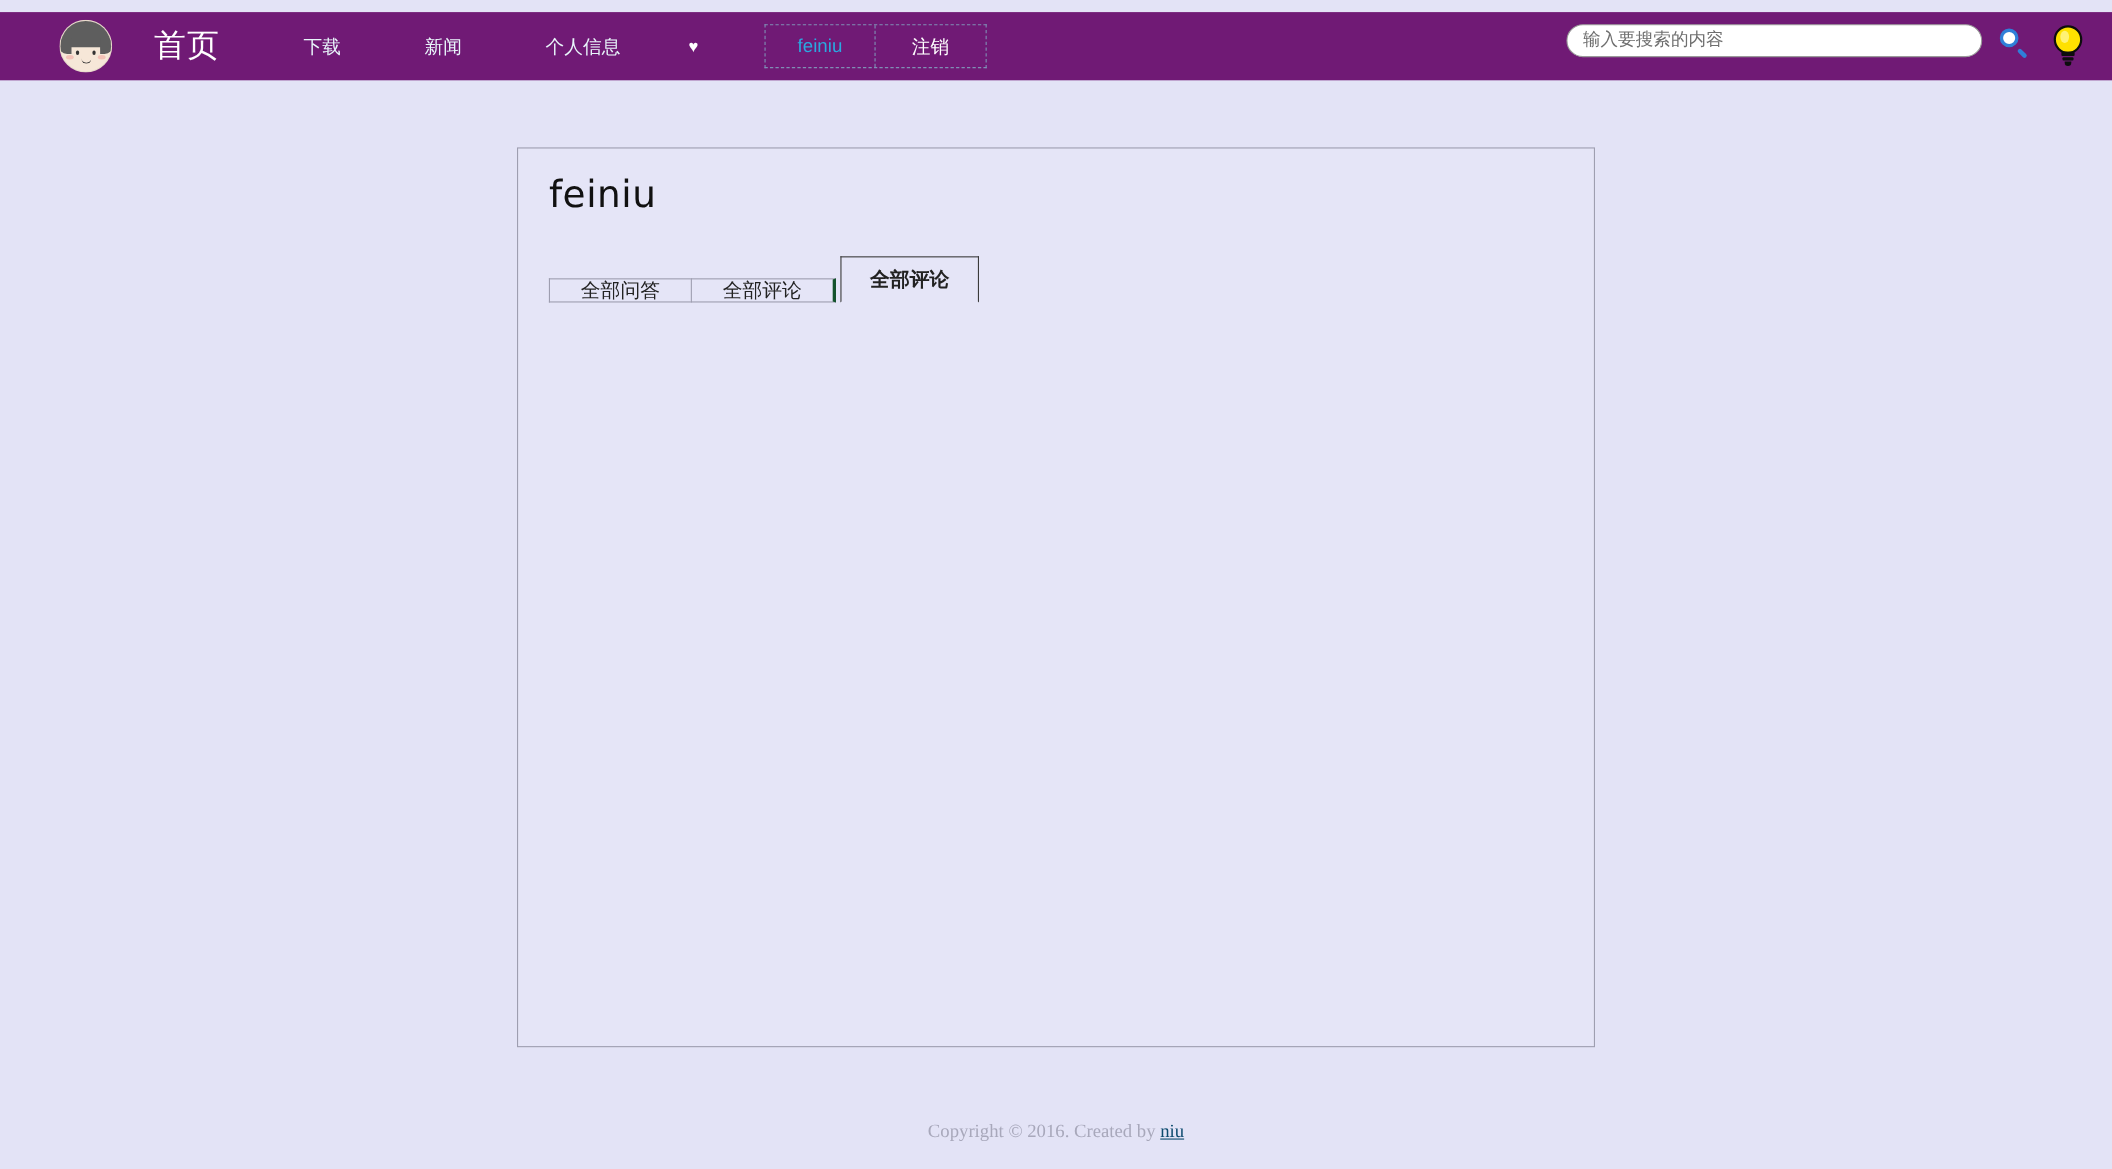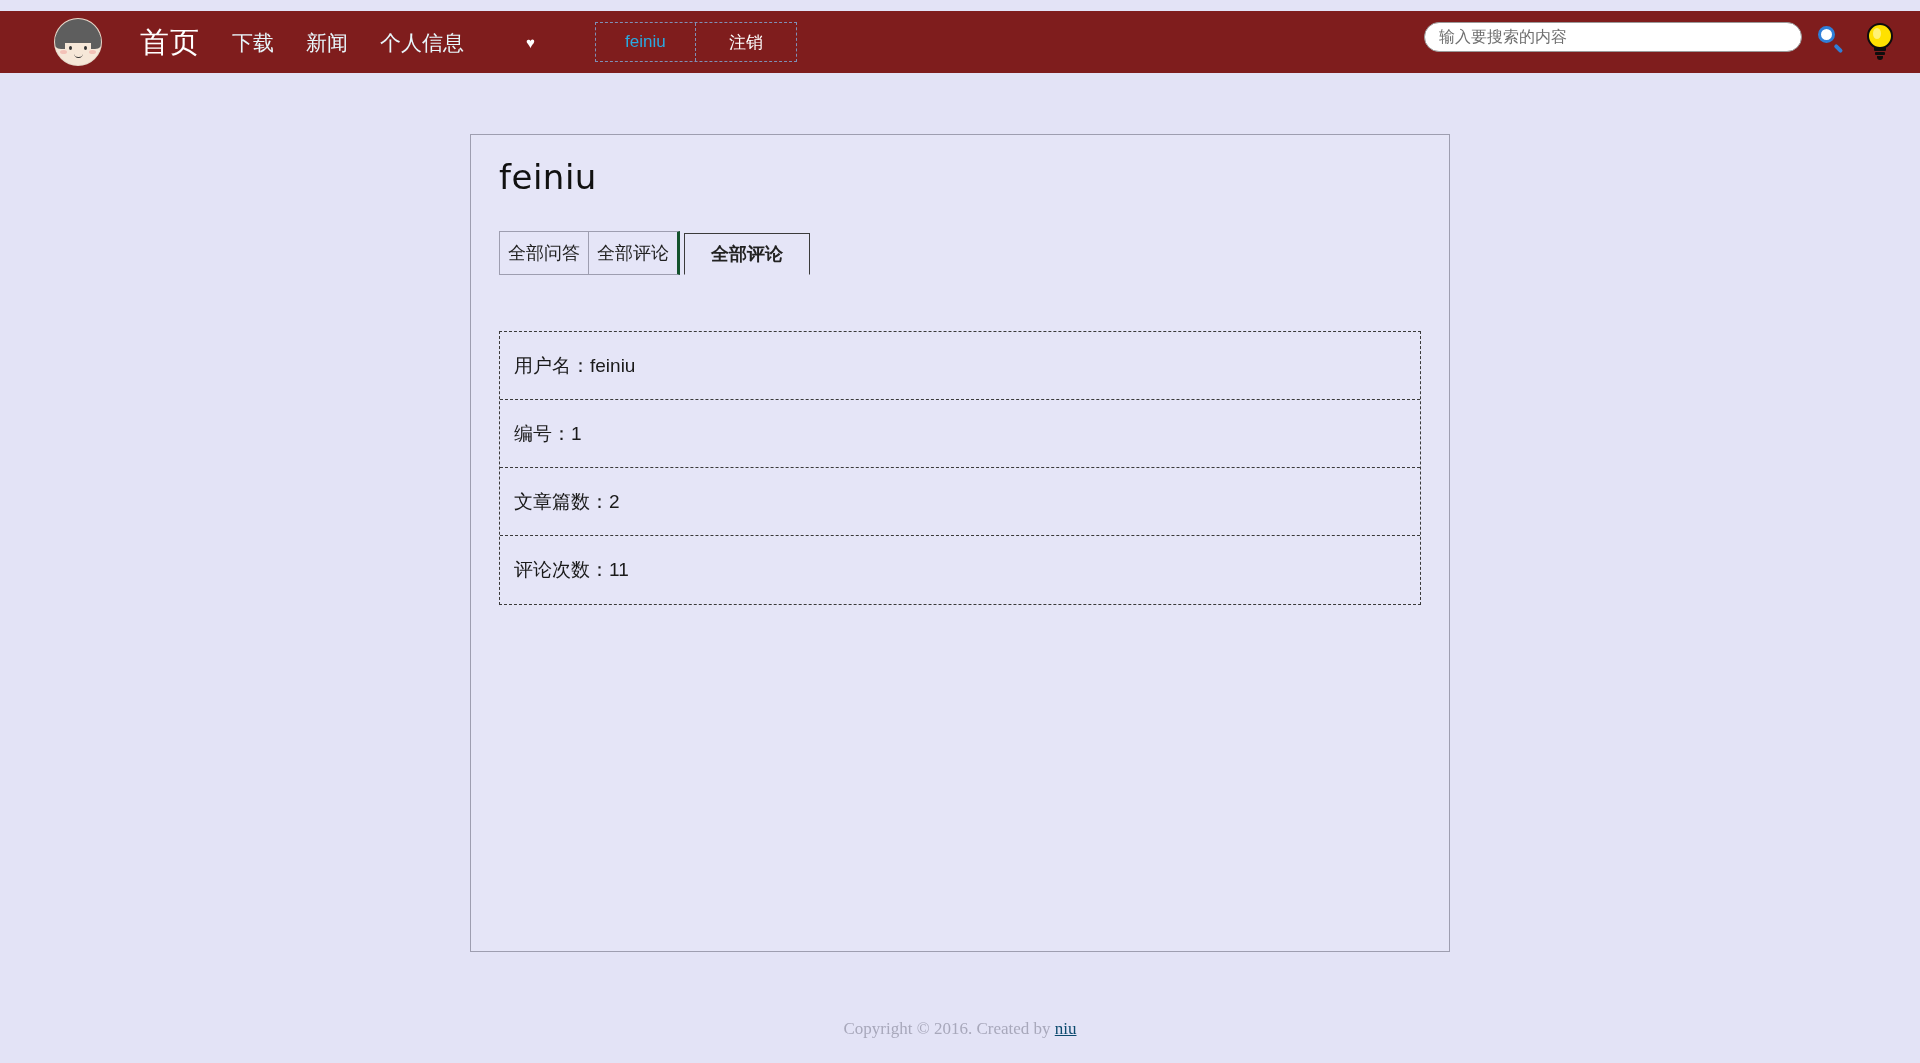--- a/index.html
+++ b/index.html
@@ -15,21 +15,21 @@
     position: relative;
   }
 
   
   .navbar {
     position: absolute;
     left: 0;
     top: 11px;
     width: 1920px;
     height: 62px;
-    background: #7f1d1d;
+    background: #701a75;
     display: flex;
     align-items: center;
     box-sizing: border-box;
   }
 
   .avatar {
     width: 46px;
     height: 46px;
     border-radius: 50%;
     margin-left: 54px;
@@ -91,22 +91,22 @@
 
   .nav-home {
     margin-left: 38px;
     font-size: 29px;
     color: #ffffff;
     letter-spacing: 1px;
     text-decoration: none;
     line-height: 1;
   }
   .nav-link {
-    margin-left: 32px;
-    font-size: 21px;
+    margin-left: 76px;
+    font-size: 17px;
     color: #e8f6fb;
     text-decoration: none;
     line-height: 1;
   }
   .nav-heart {
     margin-left: 62px;
     font-size: 15px;
     color: #ffffff;
     line-height: 1;
   }
@@ -247,22 +247,22 @@
   .tabs {
     margin: 38px 0 0 28px;
     display: flex;
     align-items: flex-end;
     height: 40px;
   }
   .tab {
     display: flex;
     align-items: center;
     justify-content: center;
-    height: 44px;
-    padding: 0 8px;
+    height: 22px;
+    padding: 0 28px;
     font-size: 18px;
     color: #222;
     border: 1px solid #9e9eb0;
     border-right: none;
     box-sizing: border-box;
     cursor: pointer;
     background: transparent;
   }
   .tab.last-inactive { border-right: 3px solid #14532d; }
   .tab.active {
@@ -351,23 +351,17 @@
 <div class="card">
 
   <div class="card-title">feiniu</div>
 
   <div class="tabs">
     <div class="tab">全部问答</div>
     <div class="tab last-inactive">全部评论</div>
     <div class="tab active">全部评论</div>
   </div>
 
-  <div class="info-list">
-    <div class="info-row">用户名：feiniu</div>
-    <div class="info-row">编号：1</div>
-    <div class="info-row">文章篇数：2</div>
-    <div class="info-row">评论次数：11</div>
-  </div>
 </div>
 
 <div class="footer">
   <span>Copyright © 2016. Created by </span><a class="author" href="#">niu</a>
 </div>
 
 </body></html>

